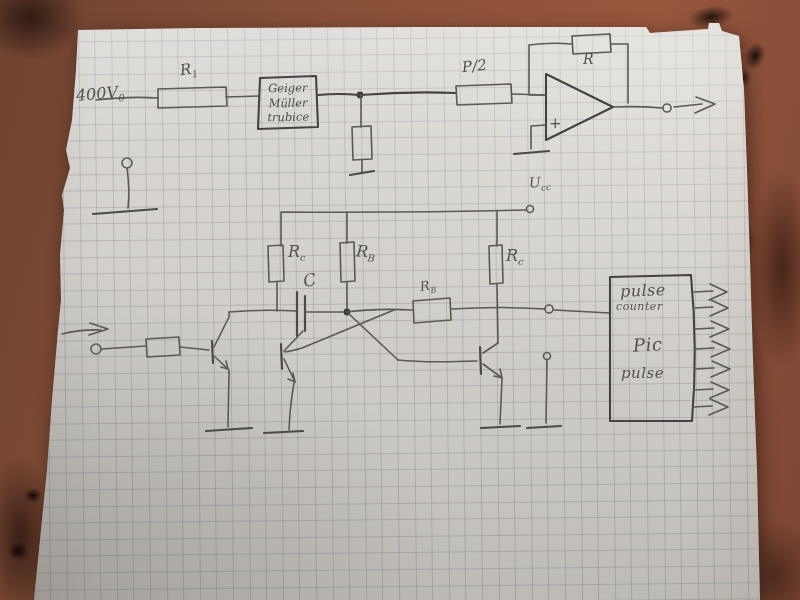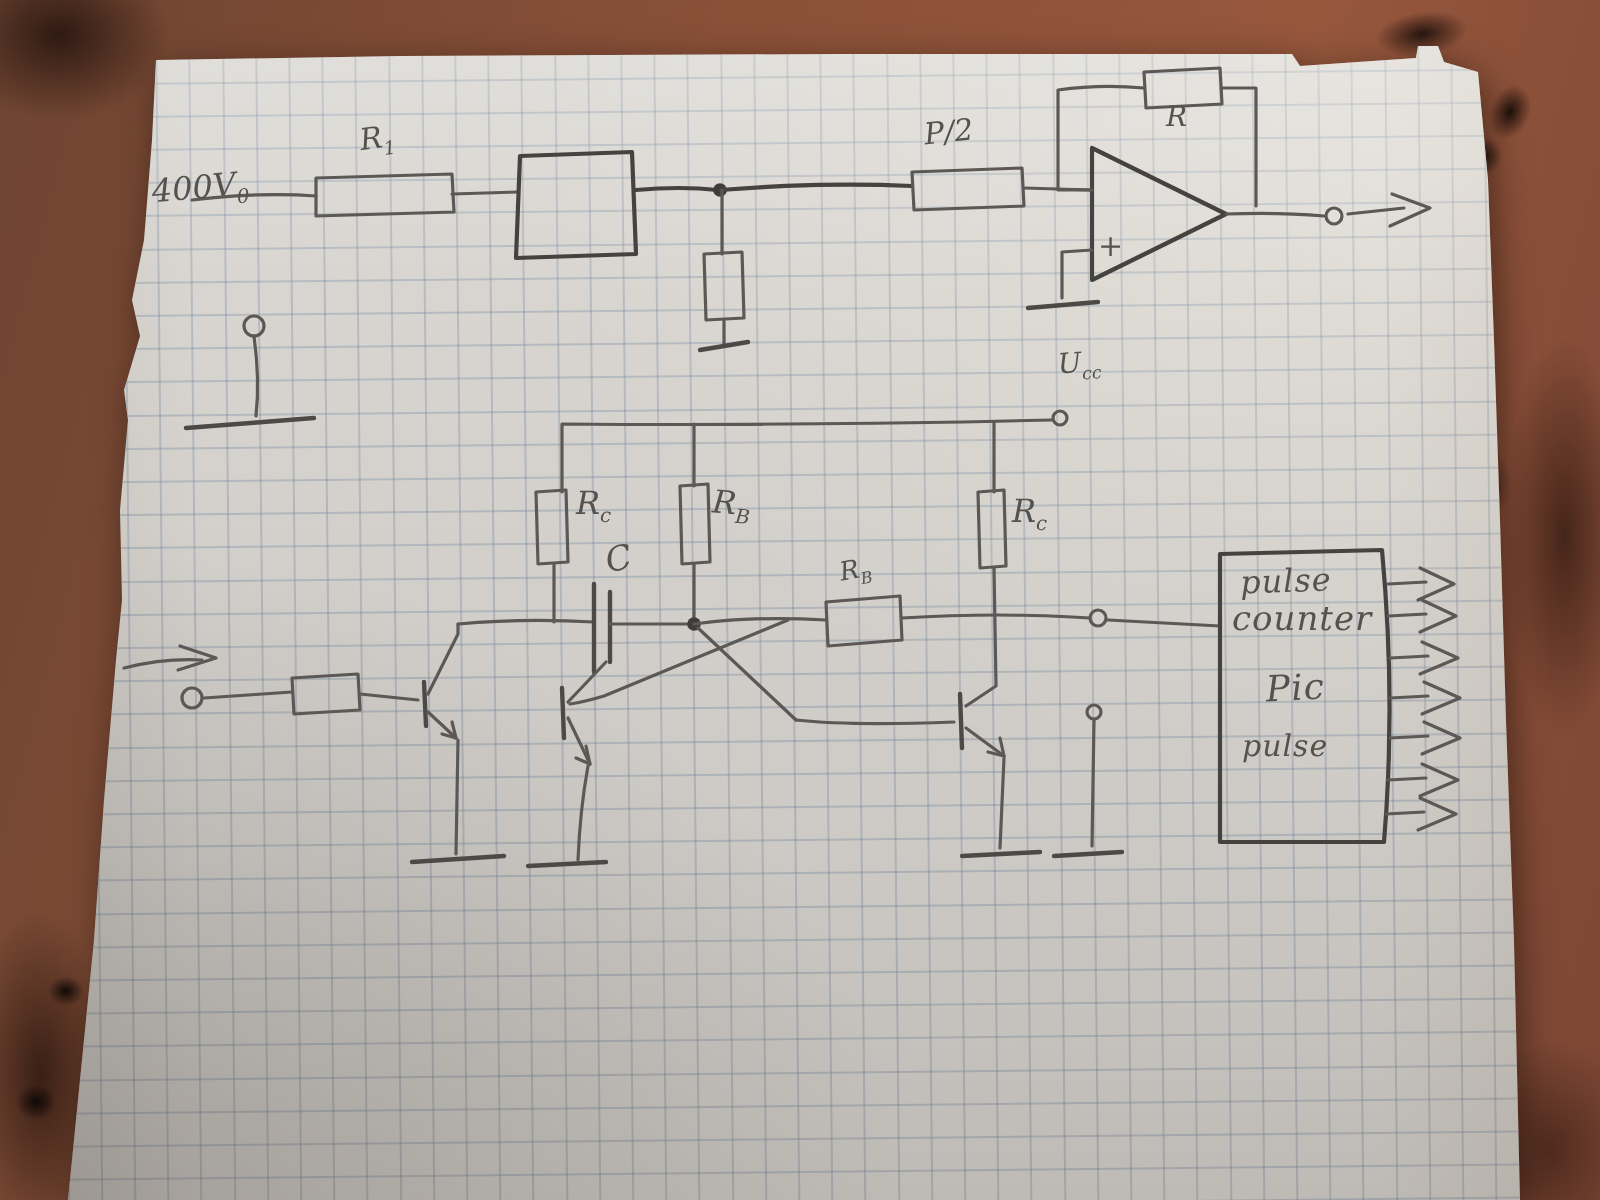--- a/index.html
+++ b/index.html
@@ -200,40 +200,45 @@
           <path class="w" d="M693 407 L712 406 M710 399 L728 407 L709 415"></path>
         </g>
       </svg>
 
       <div class="lbl" style="left:76px;top:84px;font-size:16px;transform:rotate(-5deg);">
         <span>400V</span><sub>0</sub>
       </div>
       <div class="lbl" style="left:180px;top:60px;font-size:15px;transform:rotate(-8deg);">
         <span>R</span><sub>1</sub>
       </div>
+      <div class="gm-text" style="left:258px;top:81px;width:60px;font-size:11.5px;line-height:14.5px;transform:rotate(-1deg);">
+        <div>Geiger</div>
+        <div>Müller</div>
+        <div>trubice</div>
+      </div>
       <div class="lbl" style="left:462px;top:57px;font-size:15px;transform:rotate(-6deg);">P/2</div>
       <div class="lbl" style="left:583px;top:51px;font-size:14px;">R</div>
       <div class="lbl" style="left:549px;top:114px;font-size:15px;">+</div>
       <div class="lbl" style="left:529px;top:174px;font-size:14px;transform:rotate(-4deg);">
         <span>U</span><sub>cc</sub>
       </div>
       <div class="lbl" style="left:288px;top:242px;font-size:16px;">
         <span>R</span><sub>c</sub>
       </div>
       <div class="lbl" style="left:356px;top:242px;font-size:16px;transform:rotate(5deg);">
         <span>R</span><sub>B</sub>
       </div>
       <div class="lbl" style="left:506px;top:246px;font-size:16px;">
         <span>R</span><sub>c</sub>
       </div>
       <div class="lbl" style="left:420px;top:278px;font-size:13px;transform:rotate(-10deg);">
         <span>R</span><sub>B</sub>
       </div>
       <div class="lbl" style="left:303px;top:270px;font-size:17px;transform:rotate(-12deg);">C</div>
       <div class="lbl ctr-text" style="left:620px;top:281px;font-size:16px;transform:rotate(-2deg);">pulse</div>
-      <div class="lbl ctr-text" style="left:616px;top:300px;font-size:17px;">counter</div>
+      <div class="lbl ctr-text" style="left:616px;top:300px;font-size:11px;">counter</div>
       <div class="lbl ctr-text" style="left:633px;top:334px;font-size:18px;transform:rotate(-3deg);">Pic</div>
       <div class="lbl ctr-text" style="left:621px;top:364px;font-size:15px;">pulse</div>
 
       <div class="paper-light"></div>
     </div>
   </div>
 </div>
 
 </body></html>

